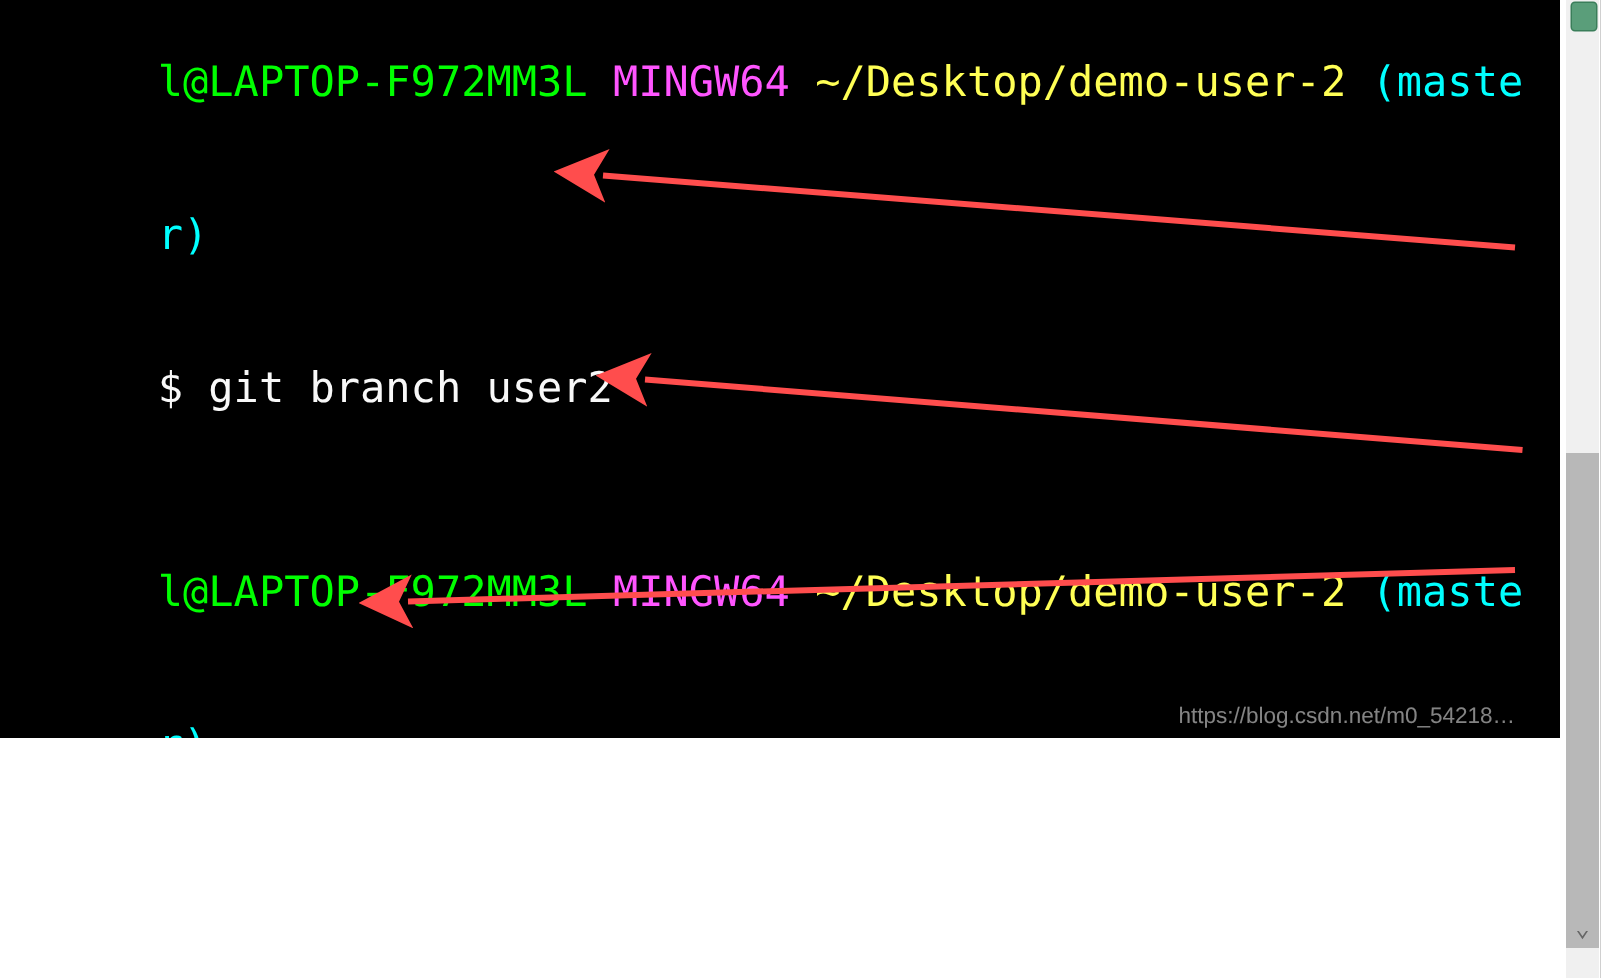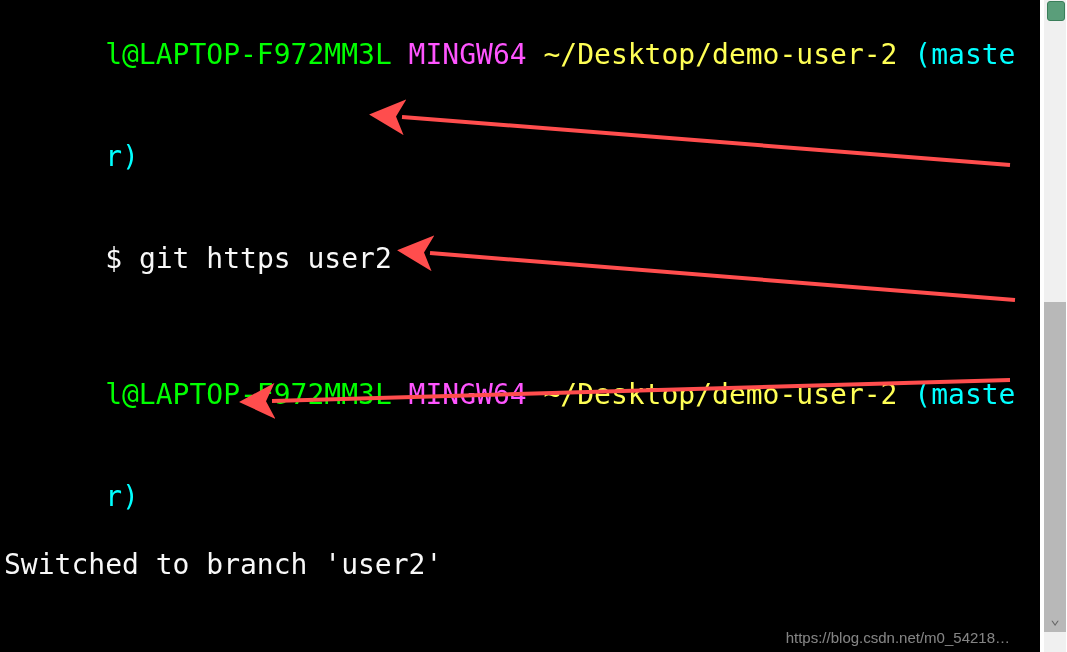--- a/index.html
+++ b/index.html
@@ -7,21 +7,21 @@
     position:relative;
     width:1067px;
     height:652px;
     background:#fff;
   }
   .term{
     position:absolute;
     top:0;
     left:0;
     width:1040px;
-    height:652px;
+    height:492px;
     background:#000;
     overflow:hidden;
     padding:4px 4px 4px 4px;
     box-sizing:border-box;
   }
   .line{
     font-size:28px;
     line-height:34px;
     white-space:pre;
     word-wrap:break-word;
@@ -99,21 +99,21 @@
 
     <div class="line">
       <span class="green">l@LAPTOP-F972MM3L </span><span class="magenta">MINGW64 </span><span class="yellow">~/Desktop/demo-user-2 </span><span class="cyan">(maste</span>
     </div>
 
     <div class="line">
       <span class="cyan">r)</span>
     </div>
 
     <div class="line">
-      <span class="white">$ </span><span class="white">git https user2</span>
+      <span class="white">$ </span><span class="white">git branch user2</span>
     </div>
 
     <div class="blank"></div>
 
     <div class="line">
       <span class="green">l@LAPTOP-F972MM3L </span><span class="magenta">MINGW64 </span><span class="yellow">~/Desktop/demo-user-2 </span><span class="cyan">(maste</span>
     </div>
     <div class="line">
       <span class="cyan">r)</span>
     </div>

